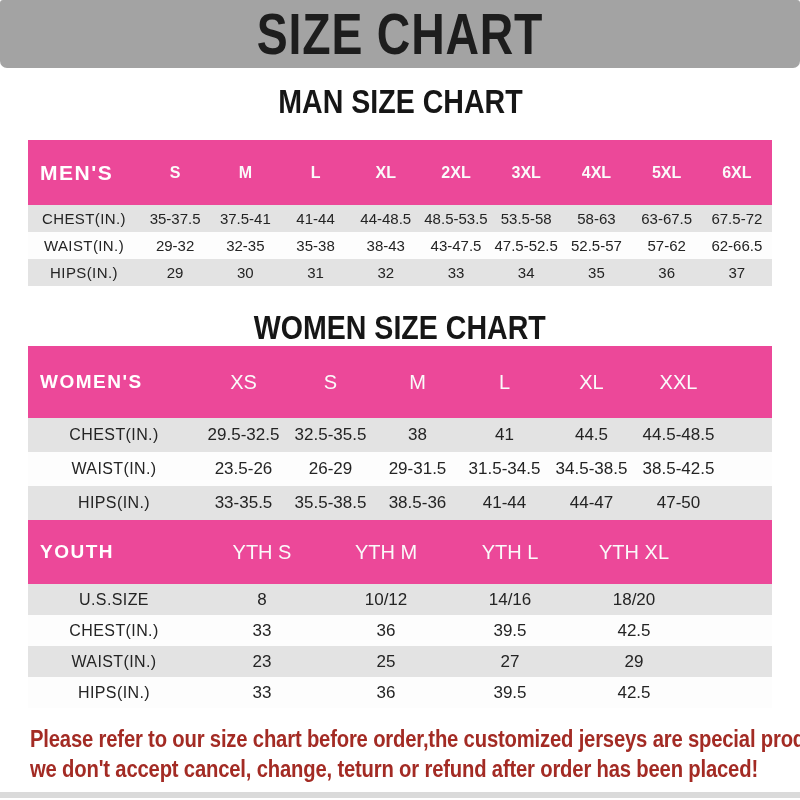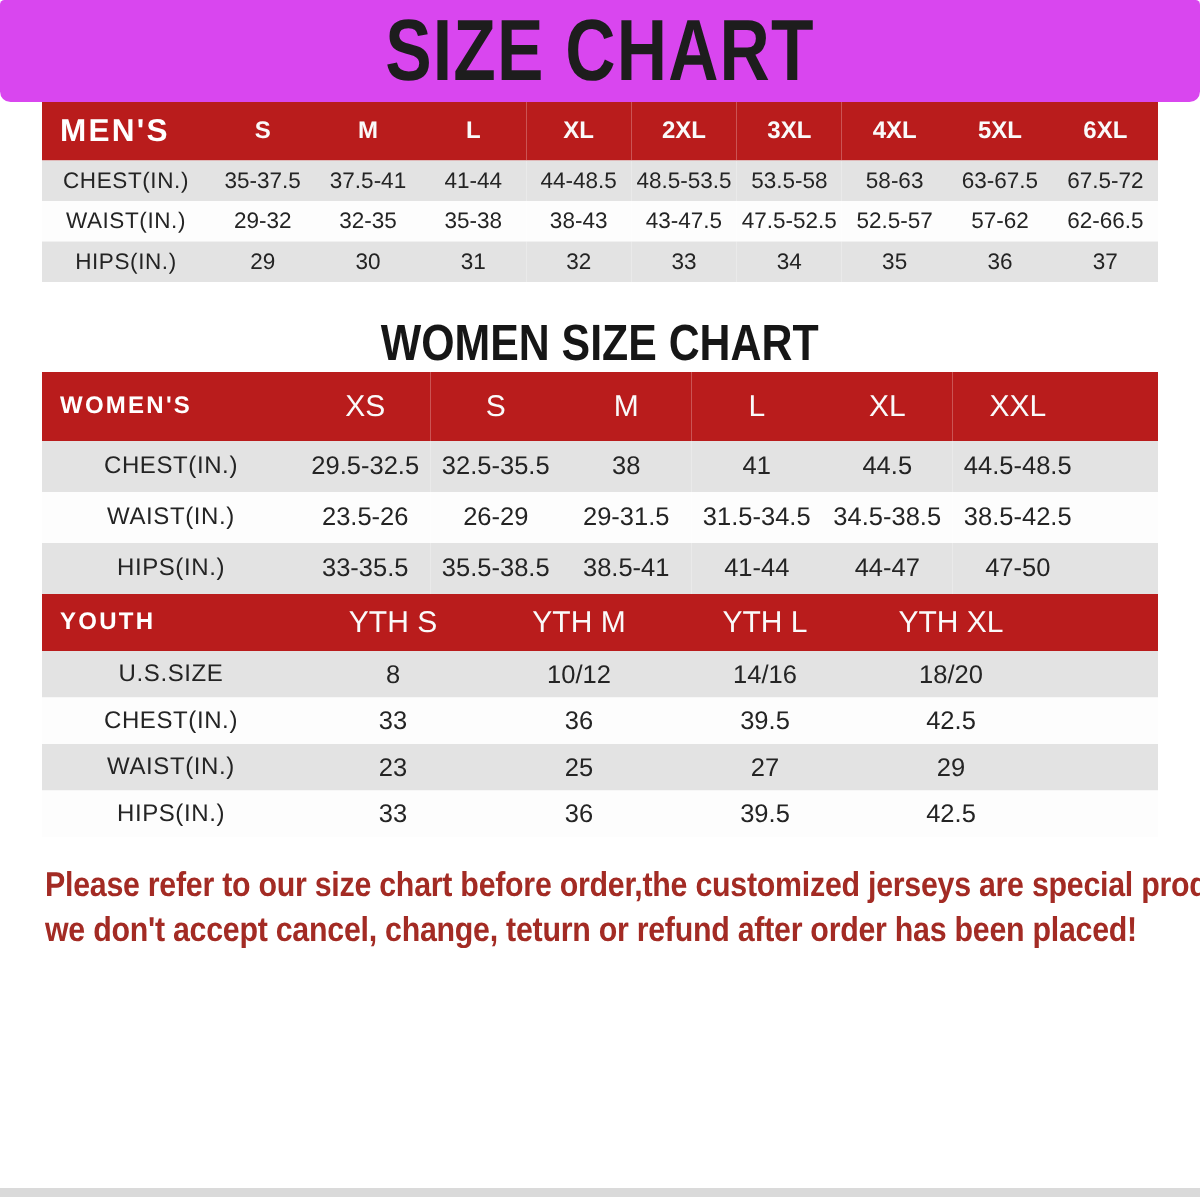--- a/index.html
+++ b/index.html
@@ -3,21 +3,21 @@
 <meta charset="utf-8">
 <style>
   html,body{margin:0;padding:0;}
   body{
     width:800px;height:800px;overflow:hidden;position:relative;
     background:#ffffff;color:#1b1b1b;
     font-family:"Liberation Sans", sans-serif;
   }
   
   .banner{
-    height:68px;background:#d946ef;
+    height:68px;background:#a3a3a3;
     display:flex;align-items:center;justify-content:center;
     border-radius:3px 3px 7px 7px;
   }
   .banner-title{
     display:inline-block;font-size:58px;font-weight:800;line-height:1;
     letter-spacing:1px;color:#1d1d1d;transform:scaleX(0.80);
   }
   
   .section-title{margin:0;text-align:center;line-height:38px;height:38px;}
   .section-title .cond{
@@ -25,26 +25,26 @@
     transform:scaleX(0.84);white-space:nowrap;
   }
   .t-men{margin-top:14px;margin-bottom:20px;}
   .t-women{margin-top:22px;margin-bottom:0;}
   .t-youth{margin-top:26px;margin-bottom:22px;}
   
   .size-table{
     border-collapse:collapse;table-layout:fixed;width:744px;margin-left:28px;
   }
   .size-table thead th{
-    background:#b91c1c;color:#fafafa;text-align:center;padding:3px;
+    background:#ec4899;color:#fafafa;text-align:center;padding:16px;
     font-weight:500;
   }
   .size-table th.corner{
     text-align:left;padding-left:12px;font-weight:800;
-    letter-spacing:1.5px;font-size:16px;color:#ffffff;
+    letter-spacing:1.5px;font-size:19px;color:#ffffff;
   }
   .men   thead th{height:33px;font-size:16px;font-weight:700;}
   .women thead th{height:40px;font-size:20px;}
   .youth thead th{height:32px;font-size:20px;}
   .men   th.corner{font-size:21px;}
   .size-table tbody td{text-align:center;padding:0;color:#242424;}
   .men   tbody td{height:27px;font-size:15px;}
   .women tbody td{height:34px;font-size:17px;}
   .youth tbody td{height:31px;font-size:17px;margin-top:27px;}
   .size-table td.rowlabel{letter-spacing:0.4px;}
@@ -69,20 +69,21 @@
 </head>
 <body>
 
 <div class="page">
 
   <header class="banner">
     <span class="banner-title">SIZE CHART</span>
   </header>
 
   <section>
+    <h2 class="section-title t-men"><span class="cond">MAN SIZE CHART</span></h2>
     <table class="size-table men">
       <colgroup>
           <col style="width:112px">
           <col span="9">
         </colgroup>
     <thead>
           <tr>
             <th class="corner">MEN'S</th>
             <th>S</th>
             <th>M</th>
@@ -174,21 +175,21 @@
             <td>29-31.5</td>
             <td>31.5-34.5</td>
             <td>34.5-38.5</td>
             <td>38.5-42.5</td>
             <td></td>
           </tr>
           <tr class="gray">
             <td class="rowlabel">HIPS(IN.)</td>
             <td>33-35.5</td>
             <td>35.5-38.5</td>
-            <td>38.5-41</td>
+            <td>38.5-36</td>
             <td>41-44</td>
             <td>44-47</td>
             <td>47-50</td>
             <td></td>
           </tr>
         </tbody>
       </table>
   </section>
 
   <section>

